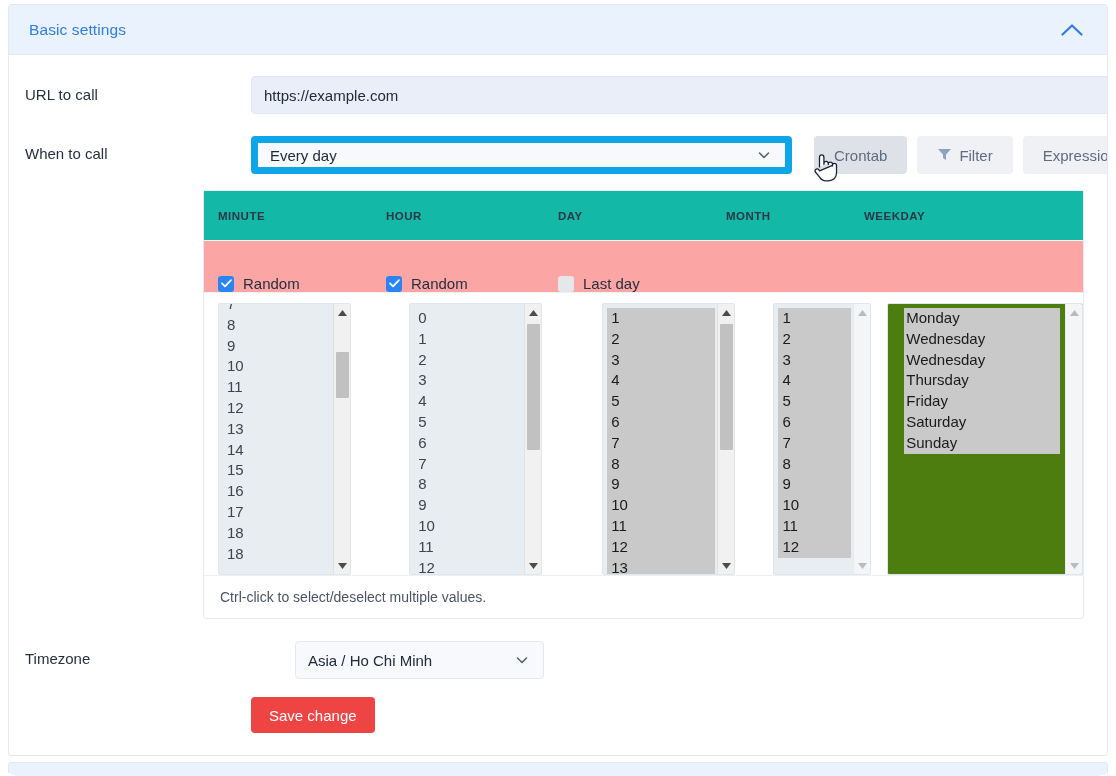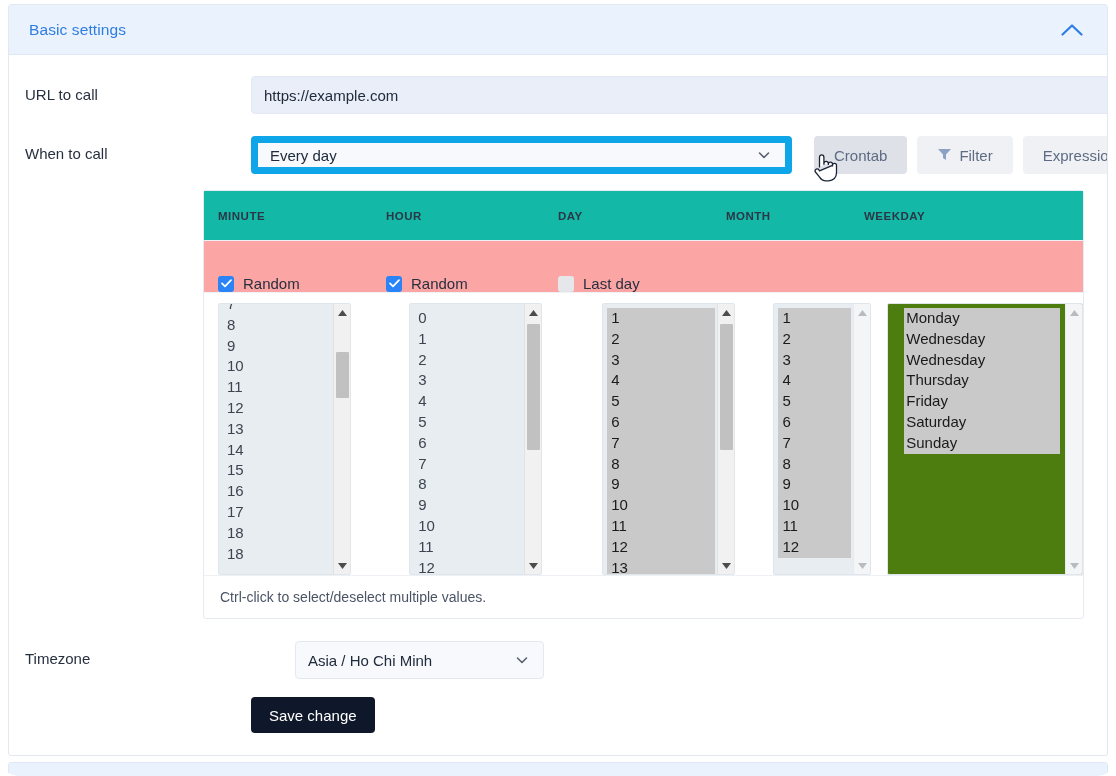--- a/index.html
+++ b/index.html
@@ -273,21 +273,21 @@
     color: #202b3c;
     cursor: pointer;
     margin-left: 44px;
   }
   .select-tz .chev { position: absolute; right: 14px; top: 50%; transform: translateY(-50%); width: 14px; height: 14px; }
 
   .row-save { margin-top: 18px; }
   .btn-save {
     height: 36px;
     padding: 0 18px;
-    background: #0f172a;
+    background: #ef4444;
     color: #ffffff;
     border: none;
     border-radius: 4px;
     font-family: "Liberation Sans", sans-serif;
     font-size: 15px;
     cursor: pointer;
   }
 
   
   .next-card {

